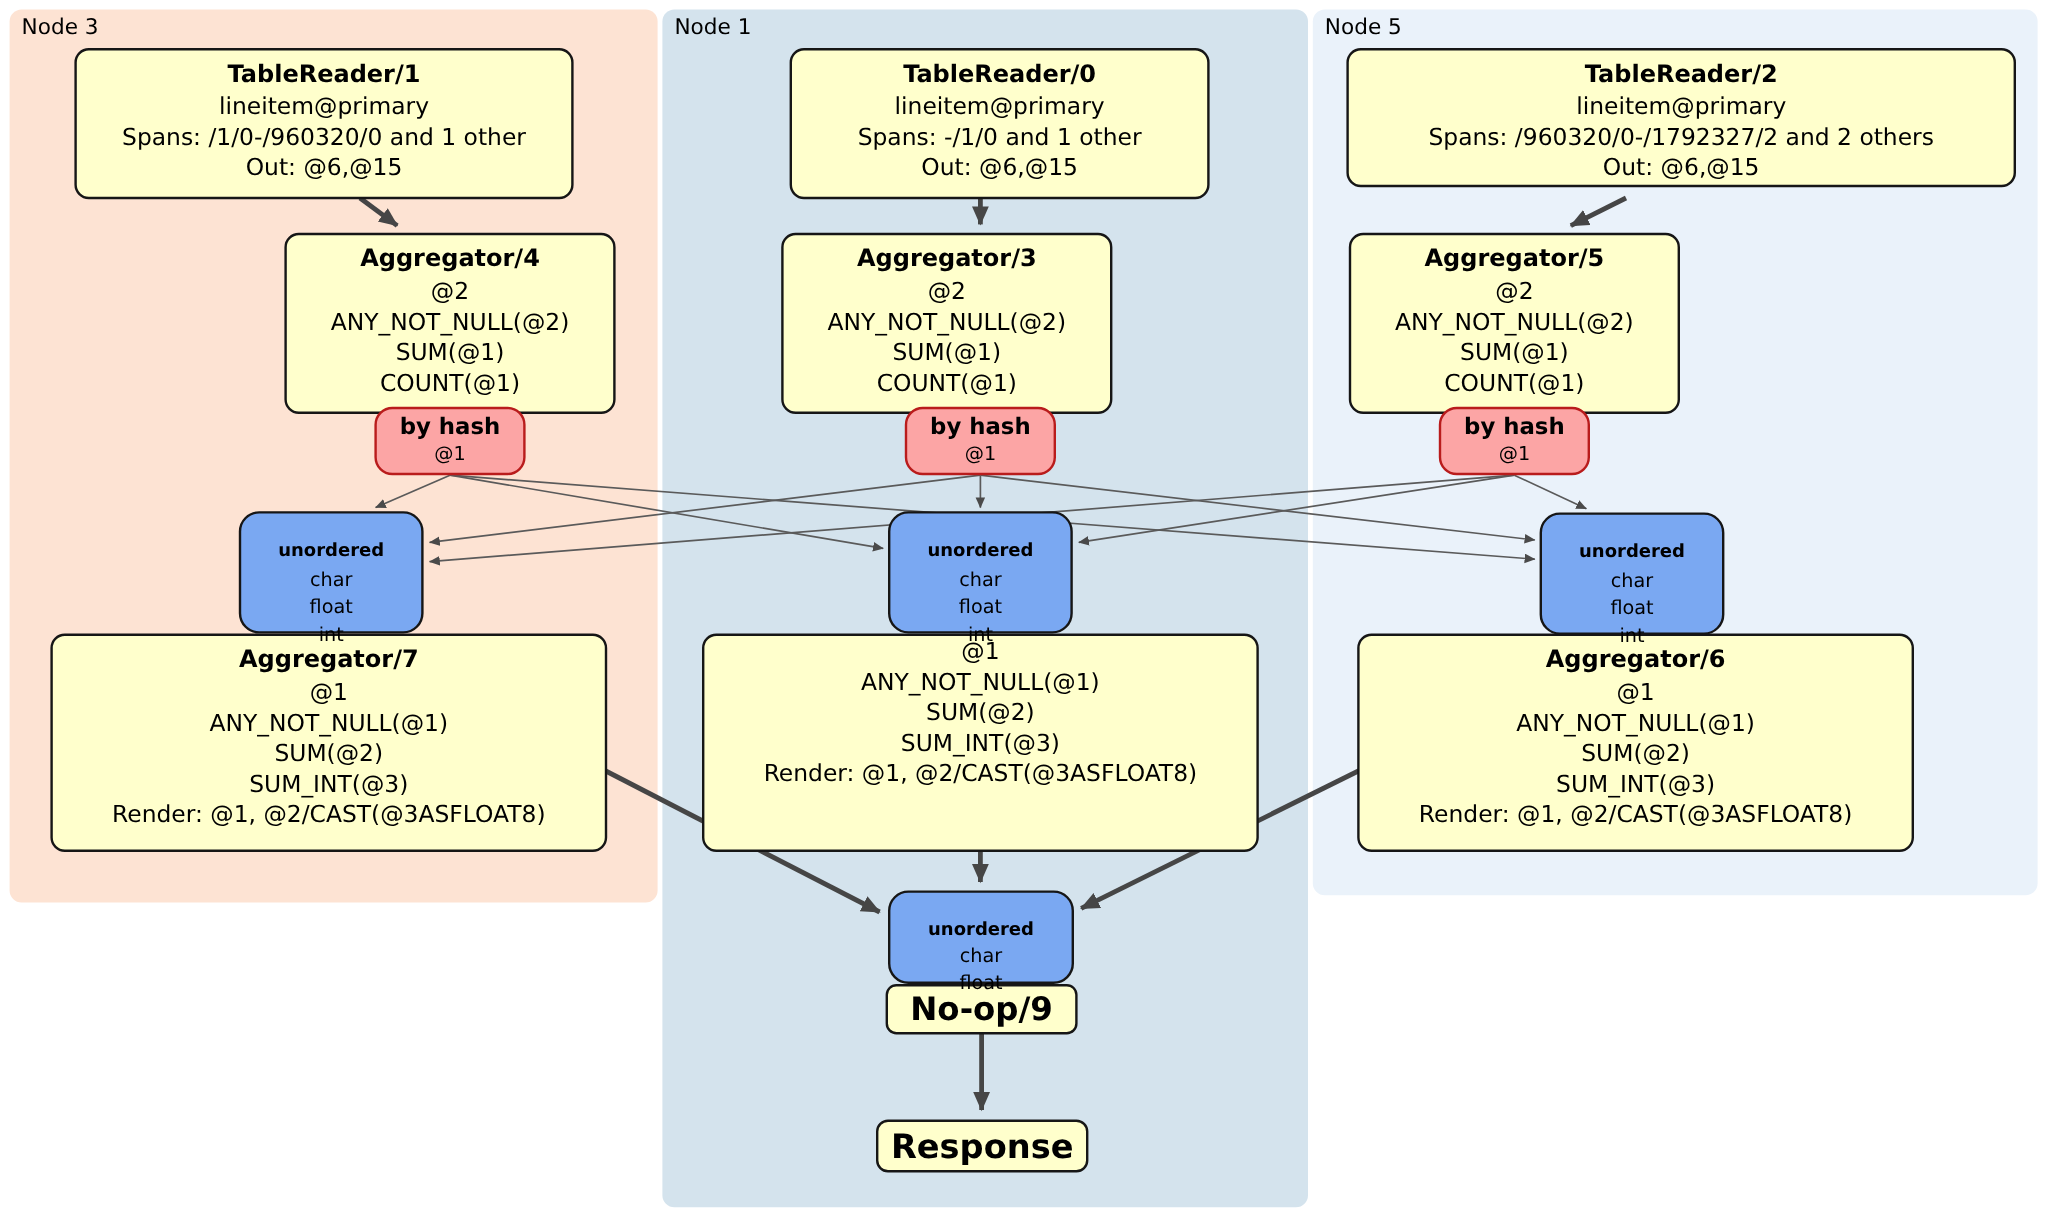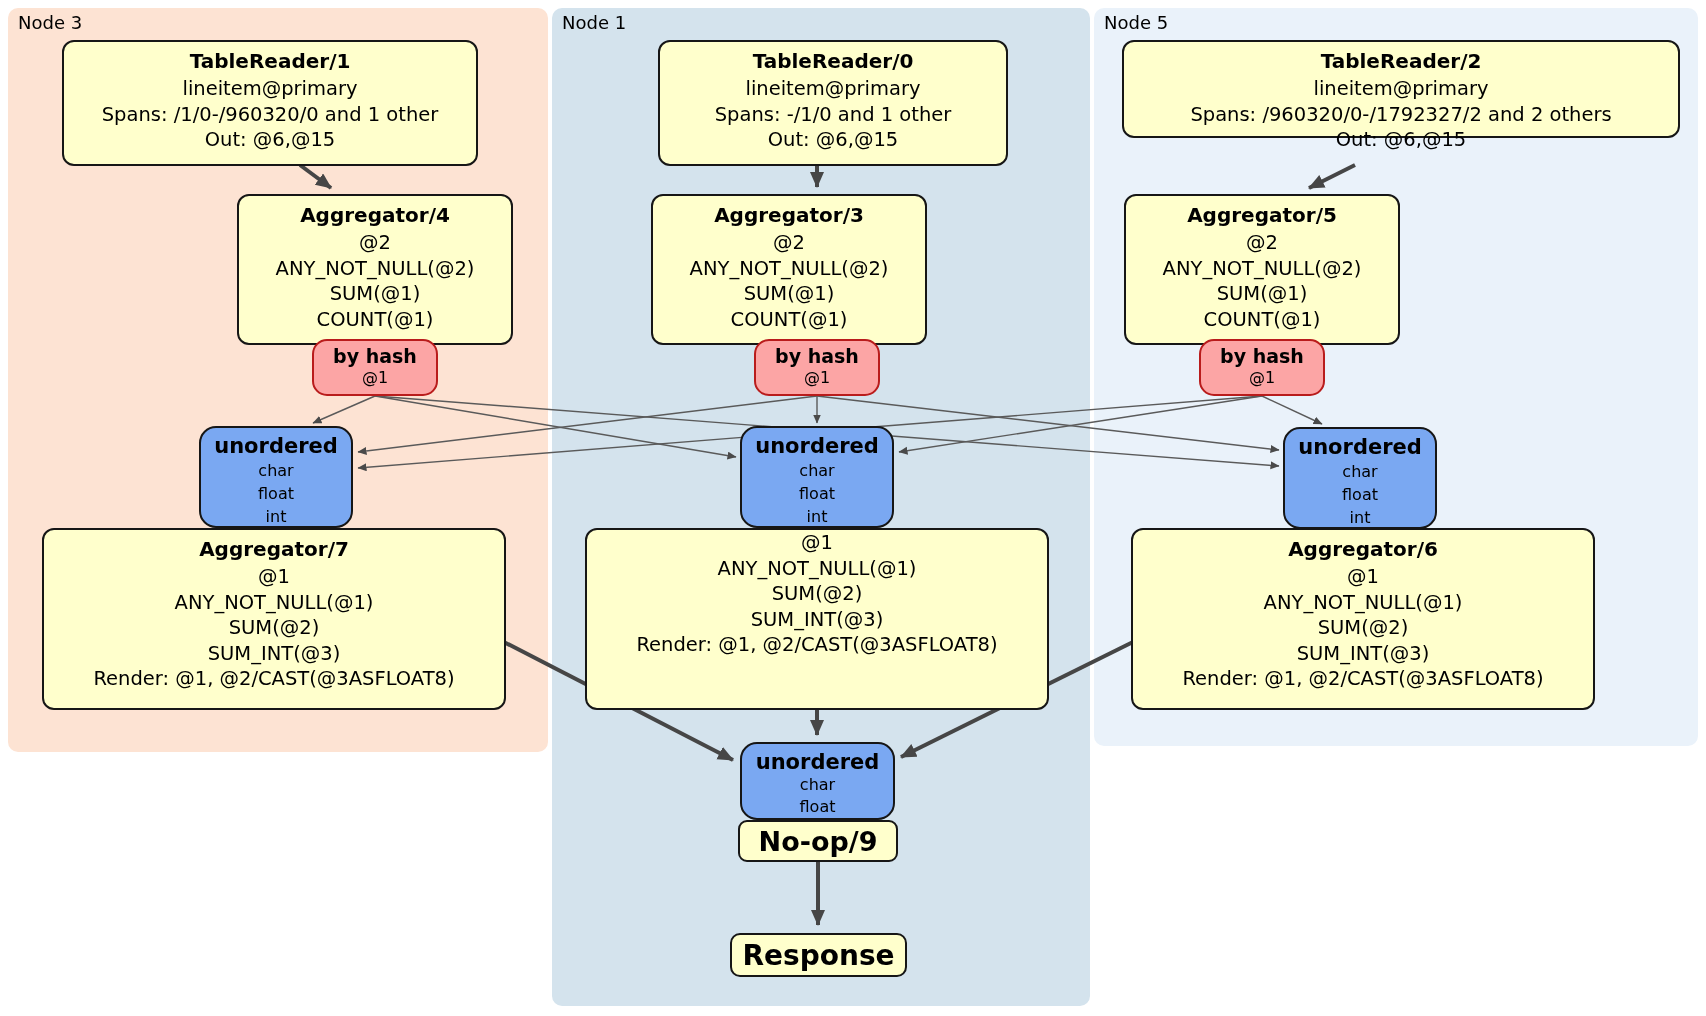--- a/index.html
+++ b/index.html
@@ -17,21 +17,21 @@
   .router{
     background:#fca5a5;border:2px solid #b91c1c;border-radius:15px;z-index:4;
   }
   .sync{
     background:#7aa8f2;border:2px solid #161616;border-radius:17px;z-index:4;
   }
   .ptitle{font-size:20px;font-weight:bold;line-height:30px;padding-top:4px;white-space:nowrap;}
   .pline{font-size:19.5px;line-height:25.5px;white-space:nowrap;}
   .rtitle{font-size:19px;font-weight:bold;line-height:24px;padding-top:3px;white-space:nowrap;}
   .rline{font-size:16px;line-height:20px;white-space:nowrap;}
-  .stitle{font-size:21px;font-weight:bold;line-height:25px;padding-top:6px;white-space:nowrap;}
+  .stitle{font-size:15px;font-weight:bold;line-height:25px;padding-top:18px;white-space:nowrap;}
   .sline{font-size:16px;line-height:23px;white-space:nowrap;}
   .single-title{font-weight:bold;white-space:nowrap;}
   #noop .single-title{font-size:27px;line-height:40px;}
   #response .single-title{font-size:28px;line-height:42px;}
 </style>
 </head>
 <body>
 
 <div id="canvas">
 
@@ -81,21 +81,21 @@
     <div class="pline">lineitem@primary</div>
     <div class="pline">Spans: /1/0-/960320/0 and 1 other</div>
     <div class="pline">Out: @6,@15</div>
   </div>
   <div class="node-box proc" id="tr0" style="left:658px;top:40px;width:350px;height:126px;">
     <div class="ptitle">TableReader/0</div>
     <div class="pline">lineitem@primary</div>
     <div class="pline">Spans: -/1/0 and 1 other</div>
     <div class="pline">Out: @6,@15</div>
   </div>
-  <div class="node-box proc" id="tr2" style="left:1122px;top:40px;width:558px;height:98px;">
+  <div class="node-box proc" id="tr2" style="left:1122px;top:40px;width:558px;height:116px;">
     <div class="ptitle">TableReader/2</div>
     <div class="pline">lineitem@primary</div>
     <div class="pline">Spans: /960320/0-/1792327/2 and 2 others</div>
     <div class="pline">Out: @6,@15</div>
   </div>
 
   <div class="node-box proc" id="agg4" style="left:237px;top:194px;width:276px;height:151px;">
     <div class="ptitle">Aggregator/4</div>
     <div class="pline">@2</div>
     <div class="pline">ANY_NOT_NULL(@2)</div>

